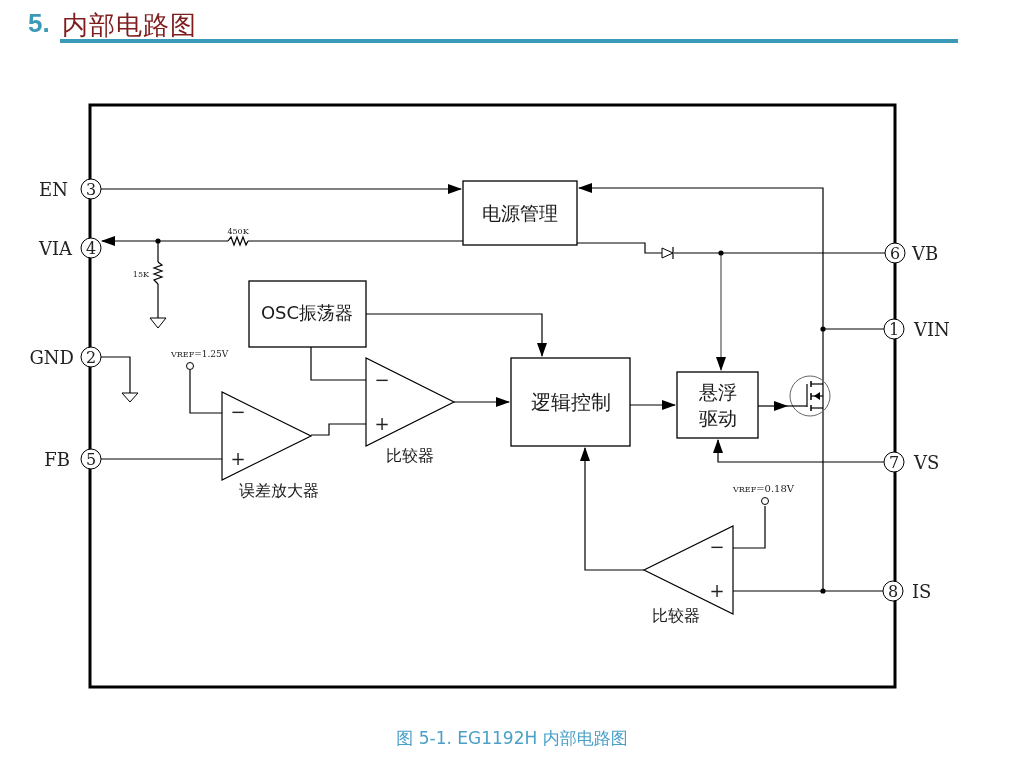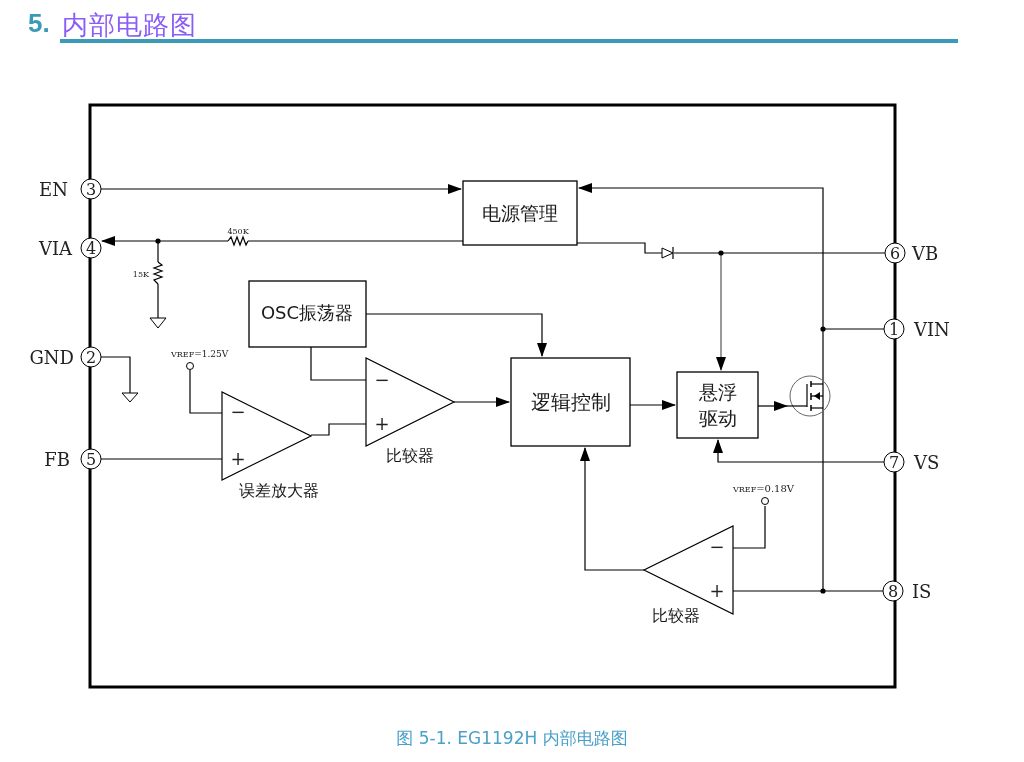--- a/index.html
+++ b/index.html
@@ -2,21 +2,21 @@
 <html><head>
 <meta charset="utf-8">
 <style>
   html, body { margin: 0; padding: 0; background: #ffffff; }
   body { width: 1024px; height: 762px; position: relative; overflow: hidden;
          font-family: "DejaVu Serif", serif; }
   .heading { position: absolute; left: 28px; top: 6px; height: 36px; width: 930px; }
   .heading .num { position: absolute; left: 0; top: 2px; font-family: "Liberation Sans", sans-serif;
                   font-weight: bold; font-size: 26px; color: #3a9ab8; }
   .heading .title { position: absolute; left: 34px; top: 2px; font-family: "DejaVu Sans", sans-serif;
-                  font-size: 26px; color: #8b5cf6; letter-spacing: 1px; }
+                  font-size: 26px; color: #7f1d1d; letter-spacing: 1px; }
   .heading .rule { position: absolute; left: 32px; top: 33px; width: 898px; height: 4px; background: #3a9ab8; }
   svg#diagram { position: absolute; left: 0; top: 0; }
   .caption { position: absolute; left: 0; width: 1024px; top: 727px; text-align: center;
              font-family: "DejaVu Sans", sans-serif; font-size: 17px; color: #4aa0c8; }
   .caption span { margin: 0 2px; }
   svg text { font-family: "DejaVu Serif", serif; fill: #222; }
   svg text.cn { font-family: "DejaVu Sans", sans-serif; fill: #1a1a1a; }
 </style>
 </head>
 <body>

